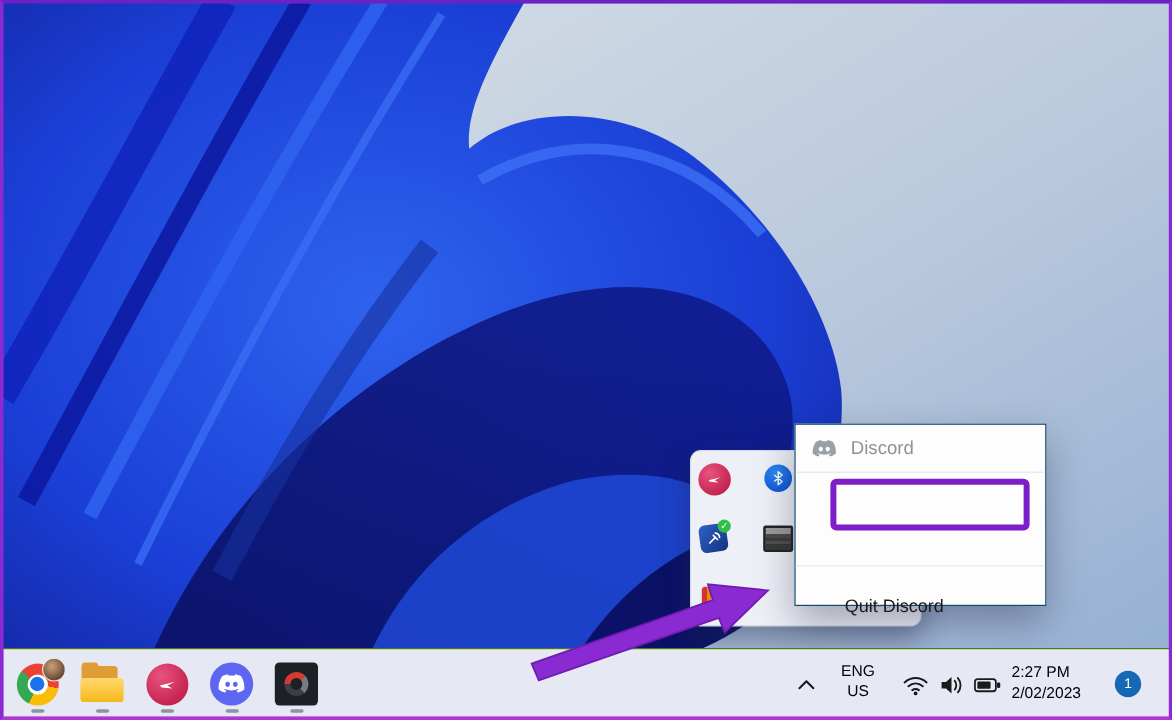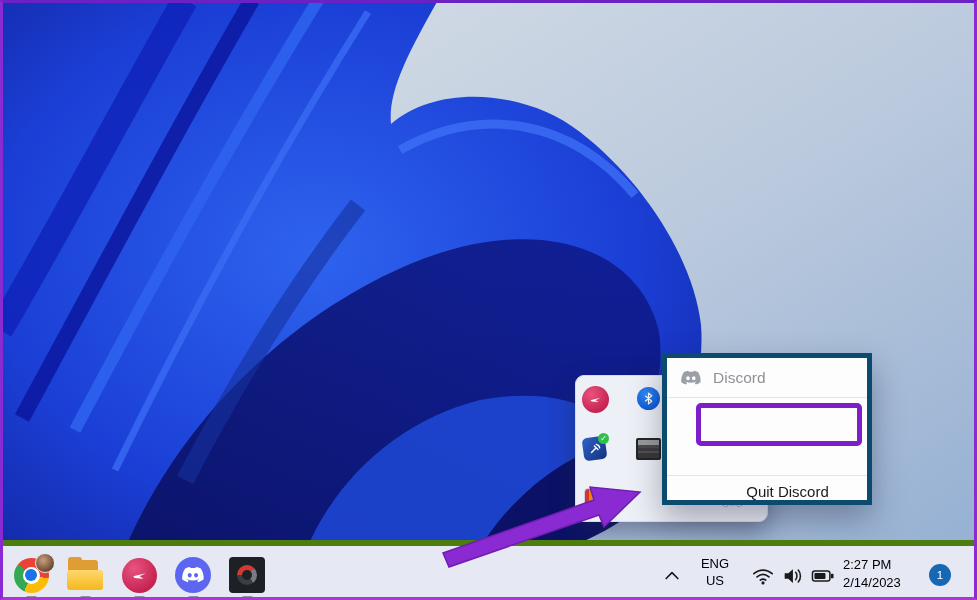--- a/index.html
+++ b/index.html
@@ -27,35 +27,35 @@
   .wincap{width:25px;height:22px;background:#6e6e6e;border:2px solid #242424;border-radius:2px;
           background-image:linear-gradient(#9a9a9a 0 30%,#4a4a4a 30% 45%,#3c3c3c 45% 60%,#515151 60% 75%,#383838 75%);}
   .rainbow{width:25px;height:20px;border-radius:4px;border:1px solid #cdd0da;
            background:linear-gradient(90deg,#d23333 0 17%,#ee8800 17% 33%,#ffd400 33% 50%,#33a844 50% 67%,#00a0cc 67% 83%,#2233cc 83%);}
   .disc-tray{position:relative;}
   .disc-badge{position:absolute;right:-4px;top:-6px;width:12px;height:12px;border-radius:50%;
               background:#e33b3b;border:1px solid #f6e2e2;}
 
   
   .menu{position:absolute;left:662px;top:353px;width:210px;height:152px;z-index:4;
-        background:#fdfdfd;border:5px solid #0c4a6e;
+        background:#fdfdfd;border:1px solid #0c4a6e;
         box-shadow:0 14px 30px rgba(25,25,55,.35);}
   .menu .hdr{position:absolute;left:0;top:0;right:0;height:39px;display:flex;align-items:center;
              padding-left:13px;gap:11px;color:#8e9196;font-size:15.5px;}
   .menu .sep{position:absolute;left:0;right:0;height:1px;background:#e6e6e9;}
   .mi{position:absolute;left:0;right:0;padding-left:41px;color:#1a1a1a;font-size:15px;cursor:default;}
   .hl-box{position:absolute;left:29px;top:45px;width:166px;height:43px;z-index:6;
           border:5px solid #7d1ec8;border-radius:5px;pointer-events:none;}
 
   
   svg.arrow{position:absolute;inset:0;z-index:8;pointer-events:none;}
 
   
   .taskbar{position:absolute;left:0;right:0;top:540px;height:60px;z-index:6;
-           background:#e6e8f4;border-top:6px solid #4d7c0f;}
+           background:#e6e8f4;border-top:1px solid #4d7c0f;}
   .appbtn{position:absolute;top:9px;width:40px;height:40px;display:flex;align-items:center;
           justify-content:center;}
   .runline{position:absolute;top:50px;width:11px;height:3px;border-radius:2px;background:#8d93a0;}
   .chrome{position:relative;width:35px;height:35px;border-radius:50%;
           background:conic-gradient(from -50deg,#ea4335 0 150deg,#fbbc05 150deg 255deg,#34a853 255deg 360deg);}
   .chrome .hub{position:absolute;left:50%;top:50%;width:17px;height:17px;margin:-8.5px;
                background:#fff;border-radius:50%;}
   .chrome .hub i{position:absolute;left:50%;top:50%;width:12px;height:12px;margin:-6px;
                  background:#1a73e8;border-radius:50%;display:block;}
   .avatar{position:absolute;right:-6px;top:-5px;width:20px;height:20px;border-radius:50%;
@@ -171,21 +171,21 @@
 
   <div class="menu">
     <div class="hdr">
       <svg width="22" height="18" viewBox="0 0 24 20">
         <use href="#dlogo" fill="#9aa0a6"></use>
       </svg>
       <span>Discord</span>
     </div>
     <div class="sep" style="top:39px;"></div>
     <div class="sep" style="top:117px;"></div>
-    <div class="mi" style="top:117px;height:33px;line-height:33px;text-align:center;">Quit Discord</div>
+    <div class="mi" style="top:135px;height:33px;line-height:33px;">Quit Discord</div>
     <div class="hl-box"></div>
   </div>
 
   <svg class="arrow" viewBox="0 0 977 600">
     <polygon points="443,553 594,500 590,487 640,492 604,527 599,515 449,567" fill="#8a2ad2" stroke="#6f1db0" stroke-width="1.5"></polygon>
   </svg>
 
   <div class="taskbar">
 
     <div class="appbtn" style="left:11px;">
@@ -257,21 +257,21 @@
     </svg>
 
     <svg class="glyph" style="left:810px;top:19px;" width="26" height="22" viewBox="0 0 26 24">
       <rect x="1.5" y="6.5" width="19" height="11" rx="2.5" stroke="#1a1a1a" stroke-width="1.6" fill="none"></rect>
       <rect x="21.5" y="9.5" width="3" height="5" rx="1" fill="#1a1a1a"></rect>
       <rect x="3.7" y="8.7" width="12" height="6.6" rx="1" fill="#1a1a1a"></rect>
     </svg>
 
     <div class="clock">
       <div>2:27 PM</div>
-      <div>2/14/2023</div>
+      <div>2/02/2023</div>
     </div>
 
     <div class="nbadge">
       <span>1</span>
     </div>
   </div>
 
   <div class="frame"></div>
 </div>
 

